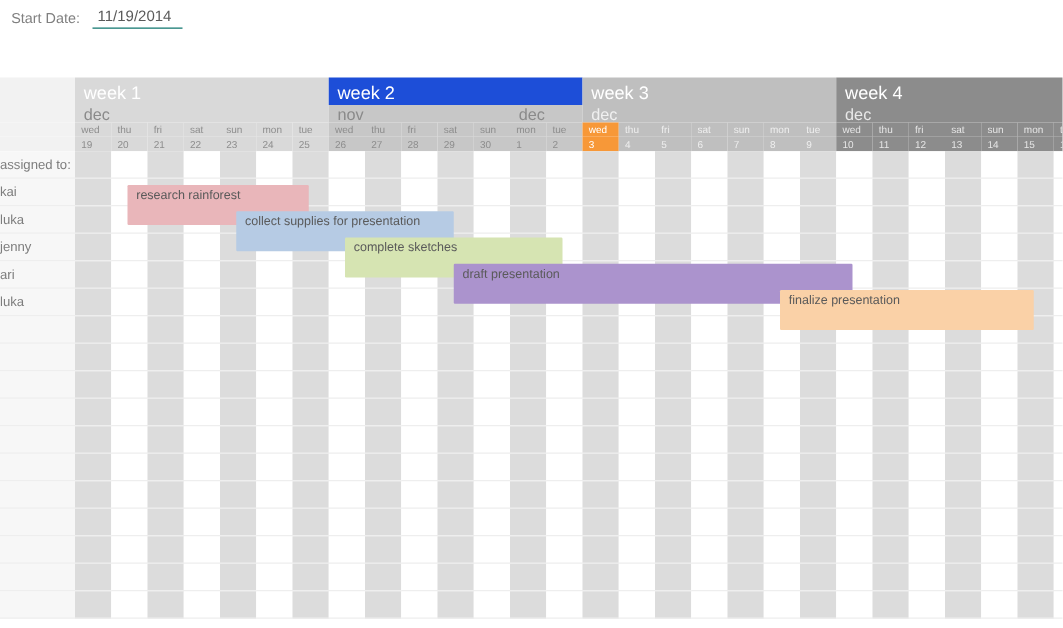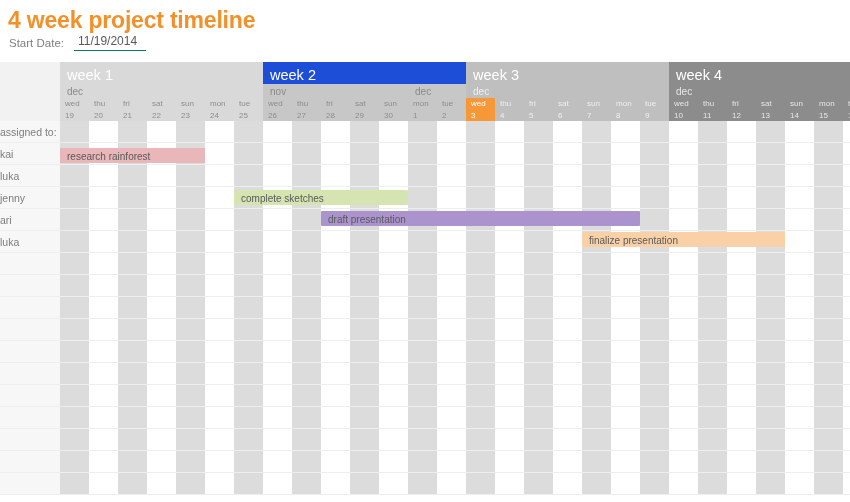--- a/index.html
+++ b/index.html
@@ -88,21 +88,21 @@
   }
   th.week-blank { background: #f2f2f2; }
   th.week-1 { background: #d9d9d9; color: #4a4a4a; }
   th.week-2 { background: #1d4ed8; color: #585858; }
   th.week-3 { background: #bfbfbf; color: #ffffff; }
   th.week-4 { background: #8c8c8c; color: #ffffff; }
 
   
   tr.month-row td {
     height: 14px;
-    font-size: 10px;
+    font-size: 13px;
     line-height: 13px;
     text-align: left;
     padding-left: 7px;
   }
   td.m-w1 { background: #d9d9d9; color: #8a8a8a; }
   td.m-w2 { background: #c7c7c7; color: #8a8a8a; }
   td.m-w3 { background: #bfbfbf; color: #f0f0f0; }
   td.m-w4 { background: #8c8c8c; color: #e8e8e8; }
   td.m-blank-l { background: #f2f2f2; }
 
@@ -144,37 +144,37 @@
   #bars-layer {
     position: absolute;
     left: 0;
     top: 0;
     width: 850px;
     height: 440px;
     pointer-events: none;
   }
   .taskbar {
     position: absolute;
-    height: 15px;
+    height: 32px;
     border-radius: 1px;
     font-size: 10px;
     line-height: 17px;
     color: #5a5a5a;
     padding-left: 7px;
     box-sizing: border-box;
     white-space: nowrap;
     overflow: hidden;
     pointer-events: auto;
+    margin-left: 42px;
   }
 </style>
 </head>
 <body>
 
 <div id="title-block">
-  <div id="page-title">4 week project timeline</div>
   <div id="startdate-row">
     <span id="startdate-label">Start Date:</span>
     <span id="startdate-value">11/19/2014</span>
   </div>
 </div>
 
 <div id="timeline">
   <table class="grid">
     <colgroup id="colgroup">
         <col class="label-col">
@@ -811,17 +811,18 @@
           <td class="daycell"></td>
           <td class="daycell shade"></td>
           <td class="daycell"></td>
           <td class="daycell shade"></td>
           <td class="daycell"></td>
         </tr>
       </tbody>
   </table>
   <div id="bars-layer">
       <div class="taskbar" style="left:60px;top:86px;width:145px;background:#e9b6ba;">research rainforest</div>
+      <div class="taskbar" style="left:147px;top:107px;width:174px;background:#b6cbe4;">collect supplies for presentation</div>
       <div class="taskbar" style="left:234px;top:128px;width:174px;background:#d6e4b2;">complete sketches</div>
       <div class="taskbar" style="left:321px;top:149px;width:319px;background:#ab93cd;">draft presentation</div>
       <div class="taskbar" style="left:582px;top:170px;width:203px;background:#fad1a7;">finalize presentation</div>
     </div>
 </div>
 
 </body></html>

